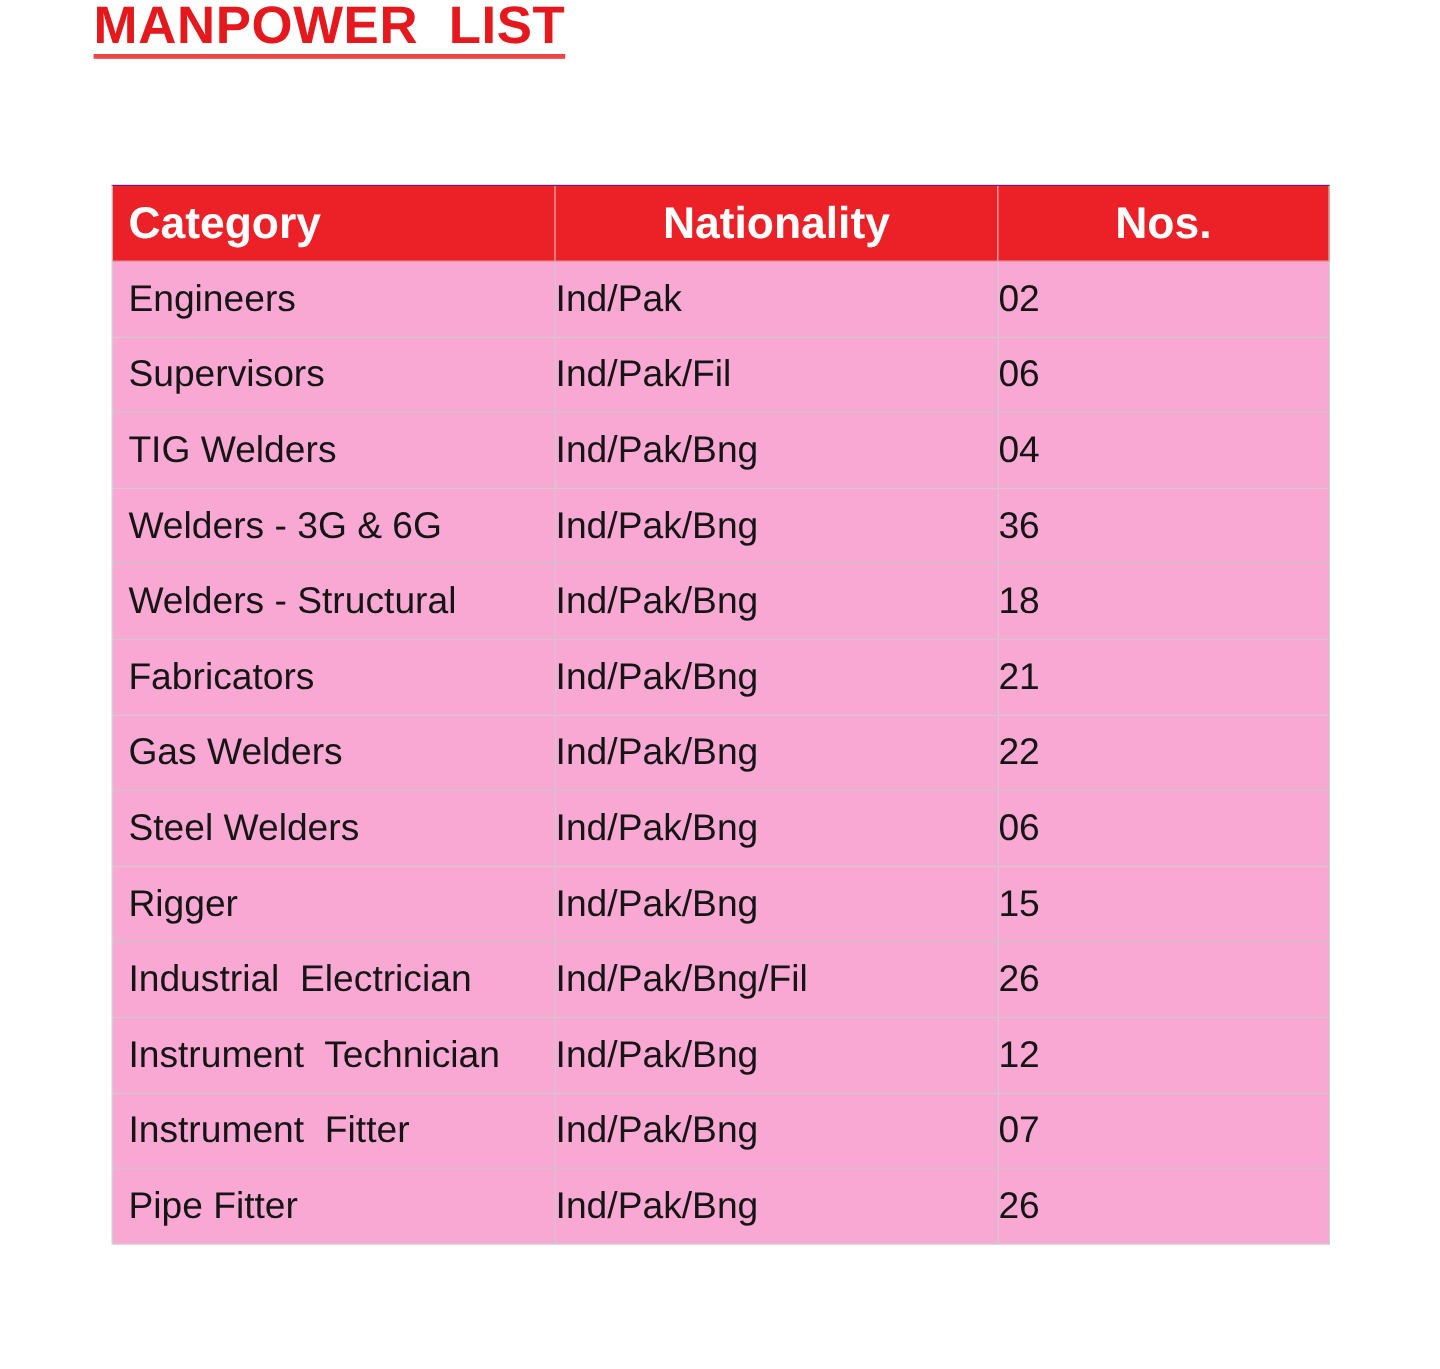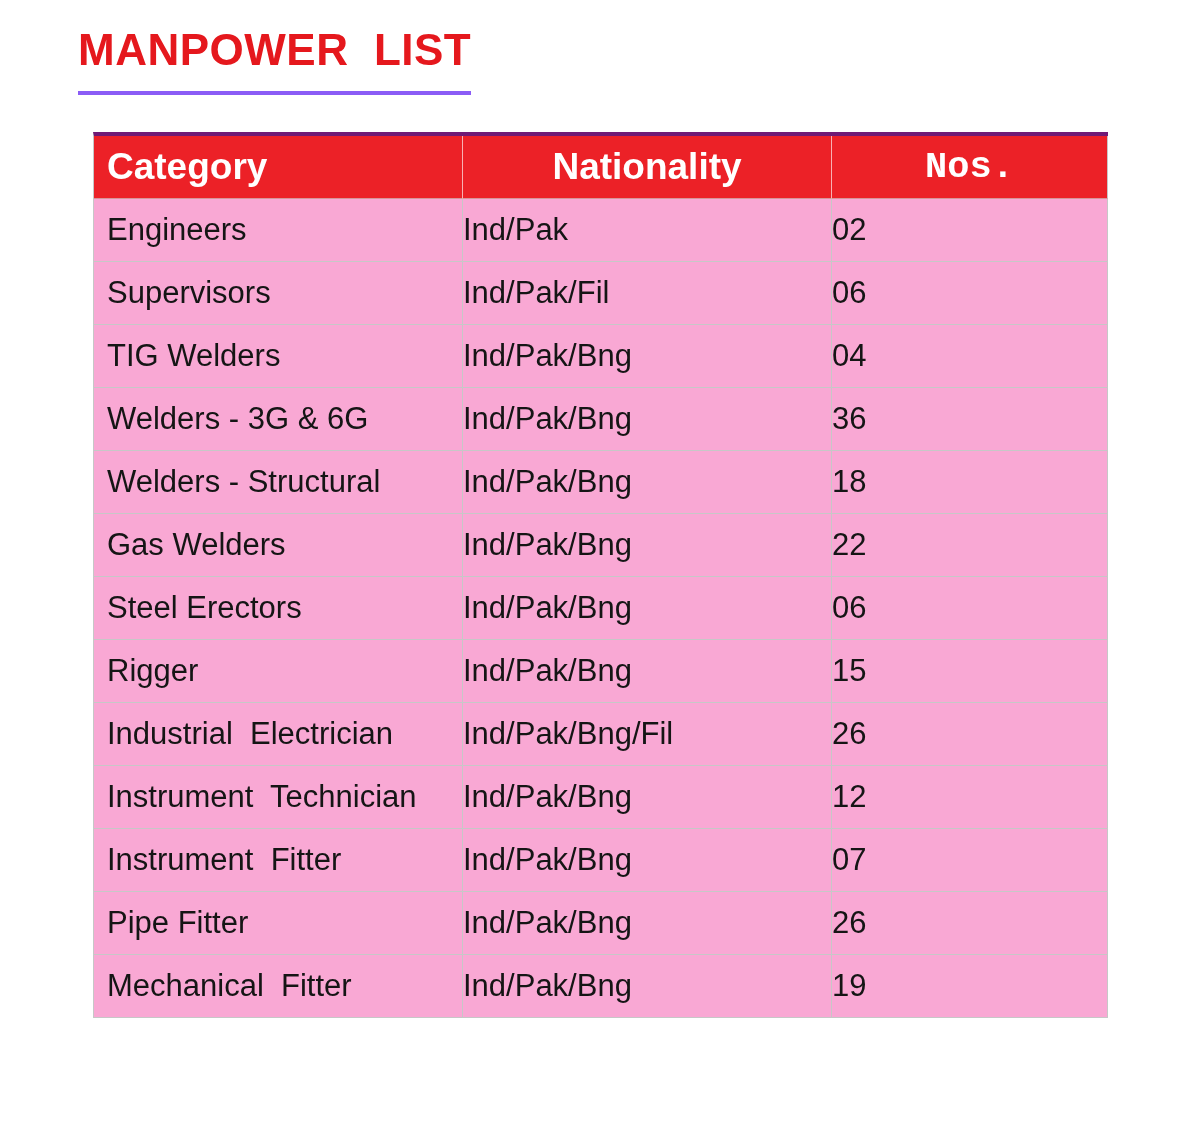--- a/index.html
+++ b/index.html
@@ -4,53 +4,53 @@
 <style>
   * { margin: 0; padding: 0; box-sizing: border-box; }
   html, body { background: #ffffff; }
   body {
     font-family: "Liberation Sans", "DejaVu Sans", sans-serif;
     width: 1200px; height: 1141px; position: relative; overflow: hidden;
   }
   .page { position: absolute; inset: 0; background: #ffffff; }
 
   .doc-title {
-    position: absolute; left: 78px; top: 28px;
+    position: absolute; left: 78px; top: 0;
     display: inline-block;
     font-size: 44px; font-weight: bold; color: #e5181d;
     letter-spacing: 0.5px;
     white-space: pre;
-    border-bottom: 4px solid #8b5cf6;
-    padding-bottom: 19px;
+    border-bottom: 4px solid #ef4444;
+    padding-bottom: 1px;
     line-height: 1.0;
   }
 
   table.manpower {
-    position: absolute; left: 93px; top: 132px;
+    position: absolute; left: 93px; top: 154px;
     width: 1014px;
     border-collapse: separate; border-spacing: 0;
     table-layout: fixed;
     border-left: 1px solid #c7c7c7;
-    border-top: 4px solid #701a75;
+    border-top: 1px solid #701a75;
   }
   col.c-category { width: 369px; }
   col.c-nationality { width: 369px; }
   col.c-nos { width: 276px; }
 
   th {
     background: #ec2127;
     color: #ffffff;
     font-size: 37px; font-weight: bold;
     height: 63px;
     vertical-align: middle;
     border-bottom: 1px solid #d79598;
     border-right: 1px solid rgba(255,255,255,0.65);
     white-space: pre;
   }
-  th:last-child { border-right: 1px solid #c7c7c7; font-family: Liberation Mono, monospace; }
+  th:last-child { border-right: 1px solid #c7c7c7; }
   th.align-left { text-align: left; padding-left: 13px; }
   th.align-center { }
 
   td {
     color: #151515;
     font-size: 31px;
     height: 63px;
     vertical-align: middle;
     border-bottom: 1px solid #c7c7c7;
     border-right: 1px solid #c7c7c7;
@@ -100,26 +100,31 @@
         <td class="align-left">Welders - 3G &amp; 6G</td>
         <td class="align-center">Ind/Pak/Bng</td>
         <td class="align-center">36</td>
       </tr>
       <tr>
         <td class="align-left">Welders - Structural</td>
         <td class="align-center">Ind/Pak/Bng</td>
         <td class="align-center">18</td>
       </tr>
       <tr>
+        <td class="align-left">Fabricators</td>
+        <td class="align-center">Ind/Pak/Bng</td>
+        <td class="align-center">21</td>
+      </tr>
+      <tr>
         <td class="align-left">Gas Welders</td>
         <td class="align-center">Ind/Pak/Bng</td>
         <td class="align-center">22</td>
       </tr>
       <tr>
-        <td class="align-left">Steel Erectors</td>
+        <td class="align-left">Steel Welders</td>
         <td class="align-center">Ind/Pak/Bng</td>
         <td class="align-center">06</td>
       </tr>
       <tr>
         <td class="align-left">Rigger</td>
         <td class="align-center">Ind/Pak/Bng</td>
         <td class="align-center">15</td>
       </tr>
       <tr>
         <td class="align-left">Industrial  Electrician</td>
@@ -134,21 +139,16 @@
       <tr>
         <td class="align-left">Instrument  Fitter</td>
         <td class="align-center">Ind/Pak/Bng</td>
         <td class="align-center">07</td>
       </tr>
       <tr>
         <td class="align-left">Pipe Fitter</td>
         <td class="align-center">Ind/Pak/Bng</td>
         <td class="align-center">26</td>
       </tr>
-      <tr>
-        <td class="align-left">Mechanical  Fitter</td>
-        <td class="align-center">Ind/Pak/Bng</td>
-        <td class="align-center">19</td>
-      </tr>
     </tbody>
   </table>
 
 </div>
 
 </body></html>

